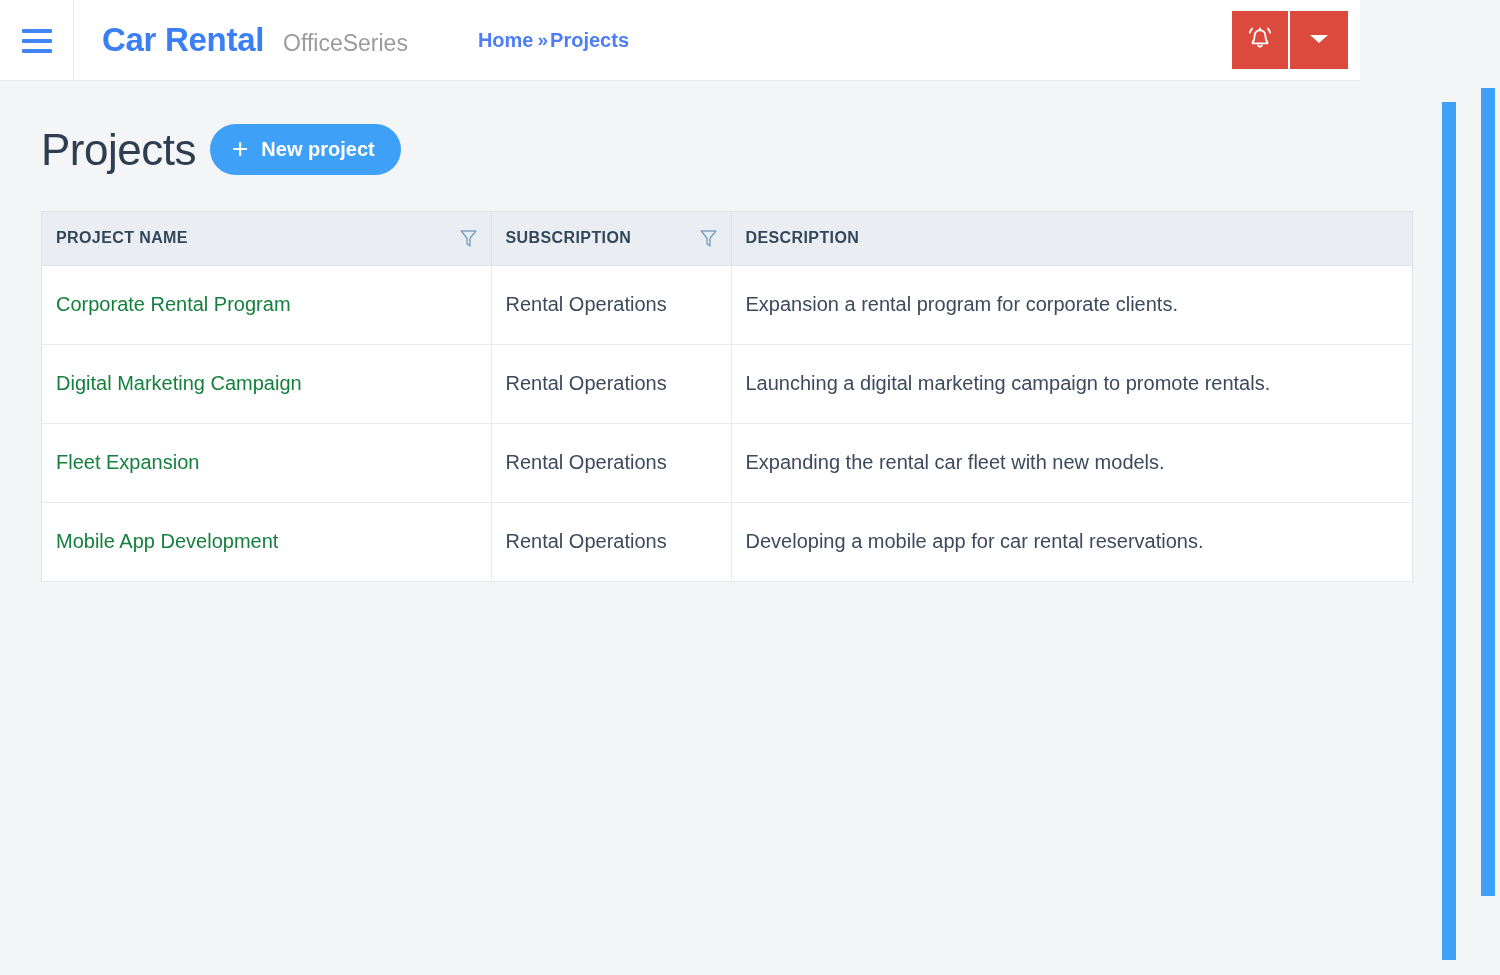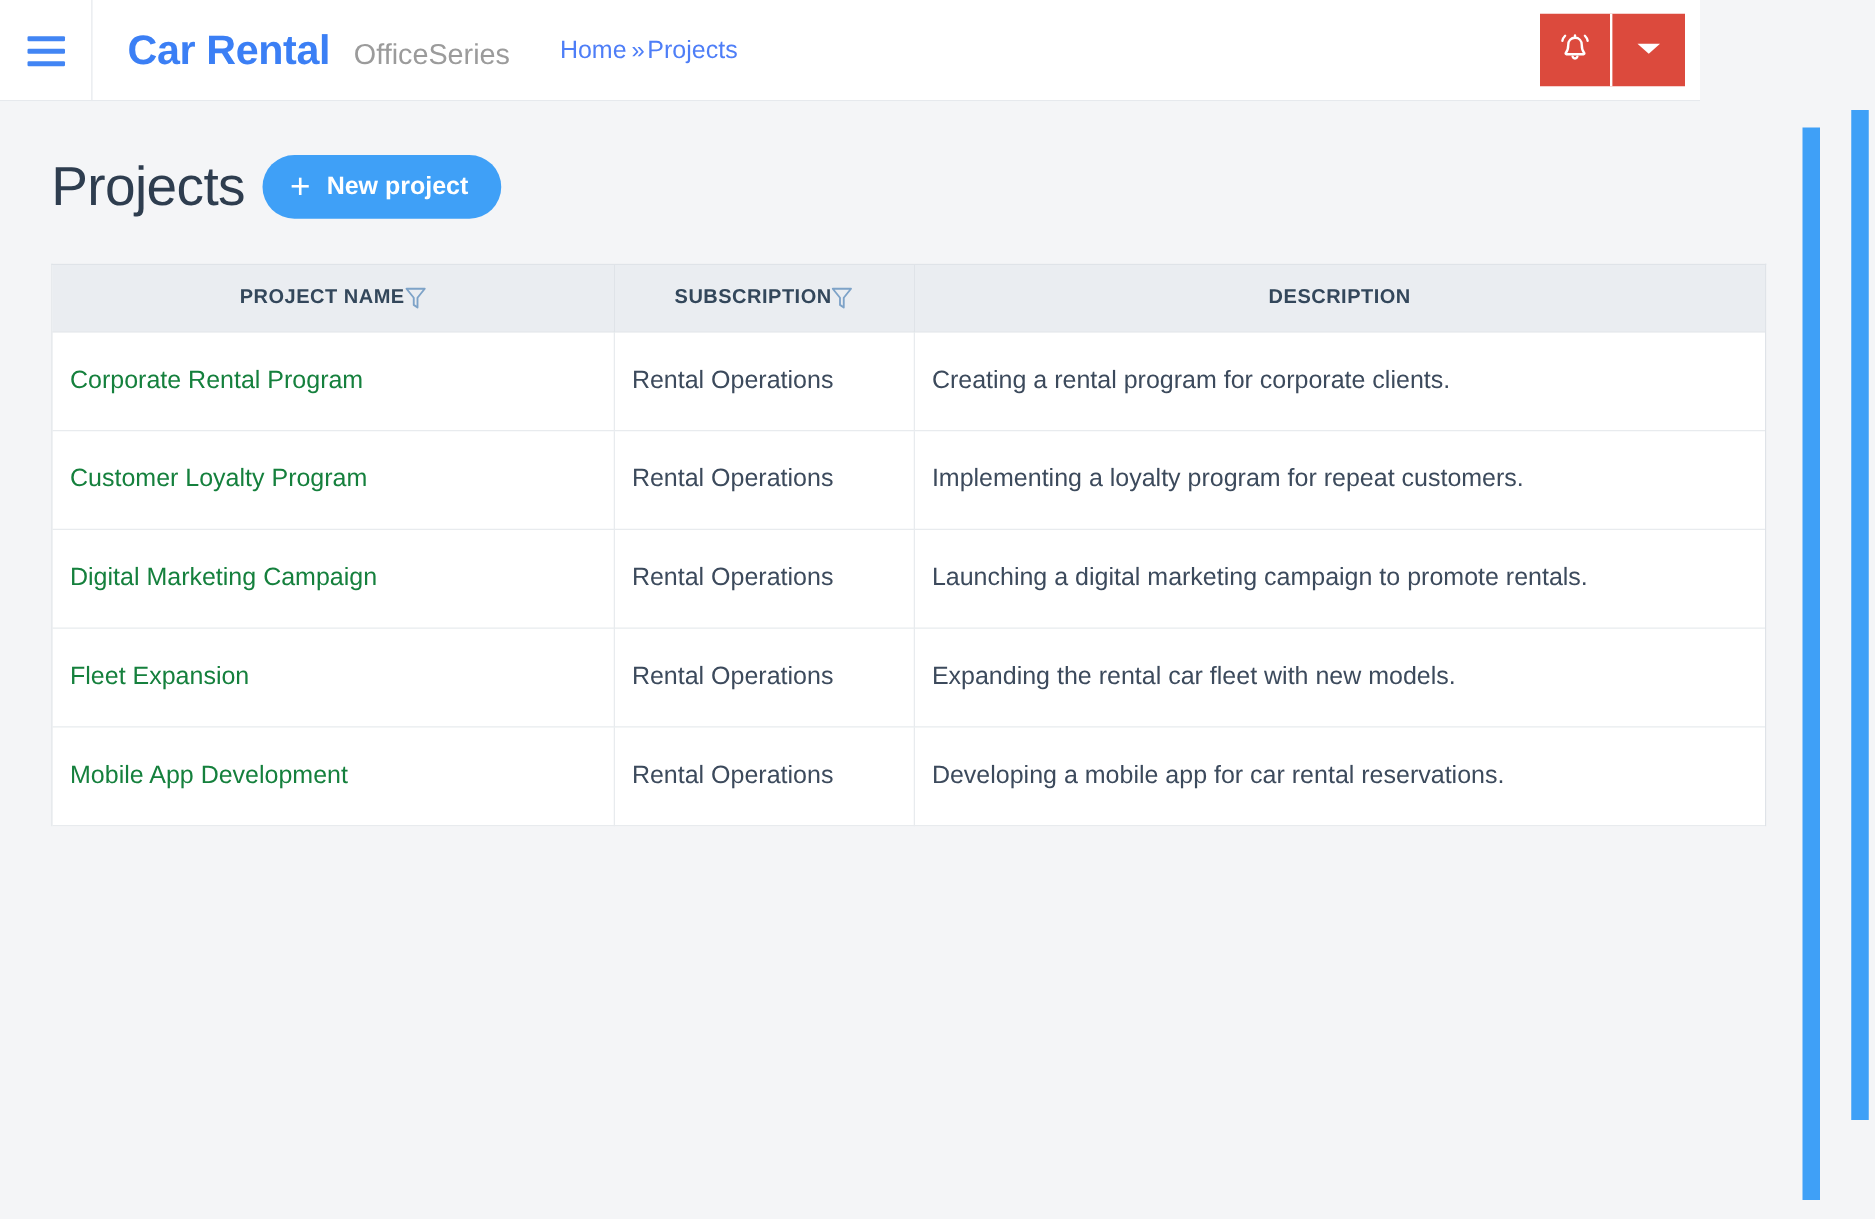--- a/index.html
+++ b/index.html
@@ -57,26 +57,27 @@
     white-space: nowrap;
   }
   .brand-sub {
     font-size: 23px;
     color: #9b9b9b;
     margin-left: 19px;
     white-space: nowrap;
   }
 
   .breadcrumb {
-    margin-left: 40px;
+    margin-left: 70px;
     font-size: 20px;
     color: #4e7ef7;
     display: flex;
-    align-items: flex-end;
+    align-items: center;
     white-space: nowrap;
+    font-weight: bold;
   }
   .breadcrumb a {
     color: #4e7ef7;
     text-decoration: none;
   }
   .breadcrumb .sep {
     margin: 0 2px 0 4px;
     font-size: 19px;
     color: #4e7ef7;
   }
@@ -164,21 +165,21 @@
     border-right: 1px solid #dfe3e8;
     padding: 0 14px;
     text-align: left;
     vertical-align: middle;
   }
   thead th:last-child { border-right: none; }
 
   .th-inner {
     display: flex;
     align-items: center;
-    justify-content: center;
+    justify-content: space-between;
   }
   .th-label {
     font-size: 16px;
     font-weight: bold;
     color: #33475b;
     letter-spacing: 0.4px;
   }
   .filter-icon {
     display: inline-flex;
     cursor: pointer;
@@ -312,26 +313,21 @@
             <div class="th-inner">
               <span class="th-label">DESCRIPTION</span>
             </div>
           </th>
         </tr>
       </thead>
       <tbody id="table-body">
           <tr>
             <td><a class="project-link" href="#">Corporate Rental Program</a></td>
             <td class="sub-cell">Rental Operations</td>
-            <td class="desc-cell">Creating a rental program for corporate clients.</td>
-          </tr>
-          <tr>
-            <td><a class="project-link" href="#">Customer Loyalty Program</a></td>
-            <td class="sub-cell">Rental Operations</td>
-            <td class="desc-cell">Implementing a loyalty program for repeat customers.</td>
+            <td class="desc-cell">Expansion a rental program for corporate clients.</td>
           </tr>
           <tr>
             <td><a class="project-link" href="#">Digital Marketing Campaign</a></td>
             <td class="sub-cell">Rental Operations</td>
             <td class="desc-cell">Launching a digital marketing campaign to promote rentals.</td>
           </tr>
           <tr>
             <td><a class="project-link" href="#">Fleet Expansion</a></td>
             <td class="sub-cell">Rental Operations</td>
             <td class="desc-cell">Expanding the rental car fleet with new models.</td>

